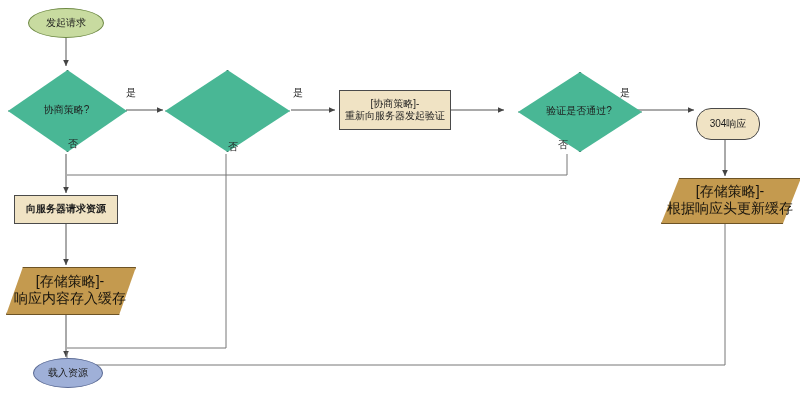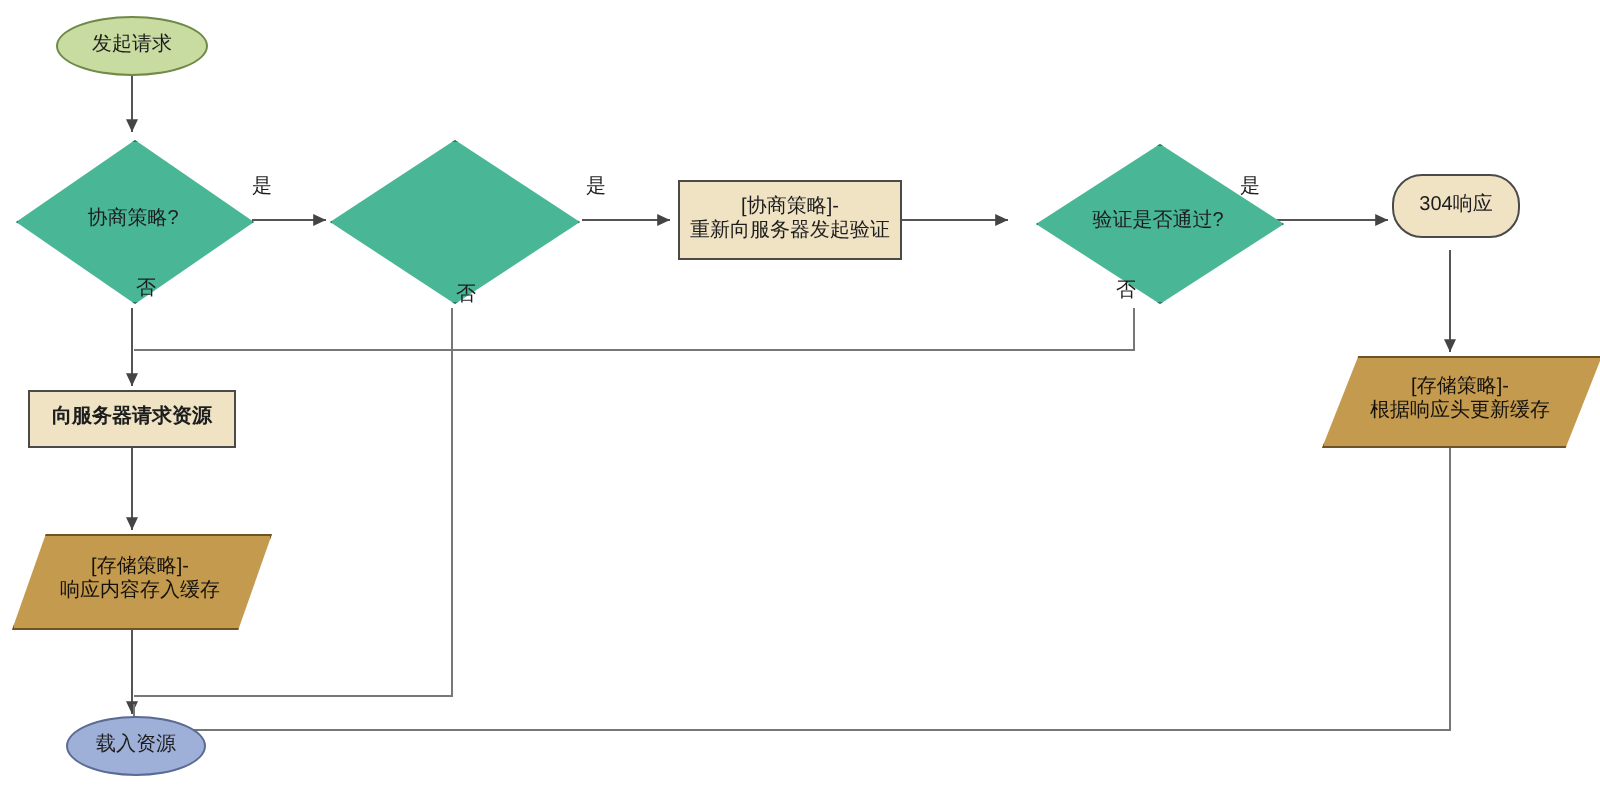--- a/index.html
+++ b/index.html
@@ -49,21 +49,21 @@
 
   
   .data{background:transparent;border:none;}
   .data .para{
     position:absolute;left:0;top:0;width:100%;height:100%;
     background:#c49a4f;
     border:1px solid #6d5325;
     -webkit-clip-path:polygon(13% 0,100% 0,87% 100%,0 100%);
     clip-path:polygon(13% 0,100% 0,87% 100%,0 100%);
   }
-  .data .lbl{position:relative;z-index:2;font-size:10px;color:#15120c;}
+  .data .lbl{position:relative;z-index:2;font-size:14px;color:#15120c;}
 
   .edge-label{
     position:absolute;font-size:10px;color:#1d1d1d;
     white-space:nowrap;pointer-events:none;
   }
 </style>
 </head>
 <body>
 
 <div id="canvas">
@@ -118,21 +118,21 @@
   <div class="node process" style="left:339px;top:90px;width:112px;height:40px;">
     <span class="lbl">[协商策略]-
 重新向服务器发起验证</span>
   </div>
 
   <div class="node decision" style="left:518px;top:72px;width:122px;height:78px;align-items:center;">
     <span class="dia"></span>
     <span class="lbl">验证是否通过?</span>
   </div>
 
-  <div class="node process" style="left:696px;top:87px;width:64px;height:32px;border-radius:15px;">
+  <div class="node process" style="left:696px;top:108px;width:64px;height:32px;border-radius:15px;">
     <span class="lbl">304响应</span>
   </div>
 
   <div class="node data" style="left:661px;top:178px;width:138px;height:44px;">
     <span class="para"></span>
     <span class="lbl">[存储策略]-
 根据响应头更新缓存</span>
   </div>
 
   <div class="node process" style="left:14px;top:195px;width:104px;height:29px;font-weight:bold;">

